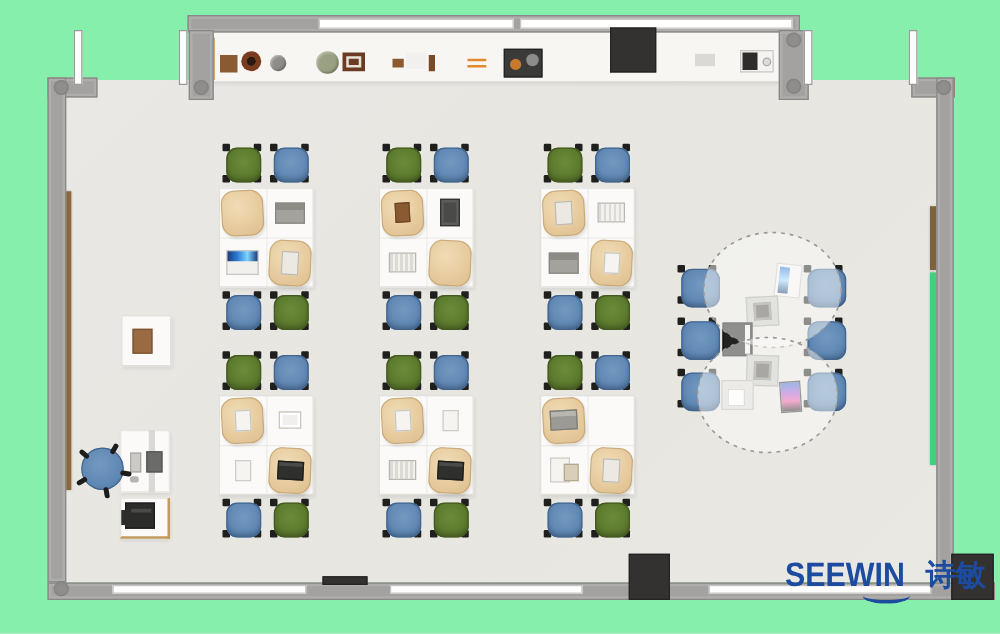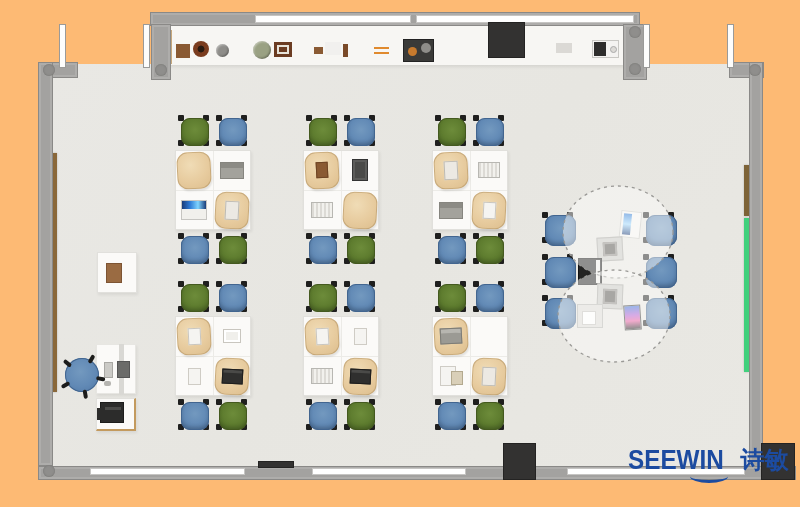--- a/index.html
+++ b/index.html
@@ -1,16 +1,16 @@
 <!DOCTYPE html>
 <html><head>
 <meta charset="utf-8">
 <style>
   html,body{margin:0;padding:0;background:#efeeec;}
-  #canvas{position:relative;width:800px;height:507px;background:#fdba74;overflow:hidden;
+  #canvas{position:relative;width:800px;height:507px;background:#86efac;overflow:hidden;
           font-family:"Liberation Sans",sans-serif;}
   .abs{position:absolute;box-sizing:border-box;}
 
   .floor{background:linear-gradient(135deg,#e9e8e4 0%,#e7e6e1 50%,#e9e8e3 100%);}
   .alcove{background:#f7f6f3;box-shadow:0 2px 3px rgba(0,0,0,.08);}
   .wall{background:#a3a2a0;border:1px solid #8a8987;box-shadow:inset 0 0 0 2px #aeadab;}
   .window{background:#ffffff;border:1px solid #c6c5c3;}
   .door{background:#fdfdfc;border:1px solid #9a9a98;}
   .joint{border-radius:50%;background:#8f8e8c;box-shadow:inset 0 0 2px #6f6e6c;}
   .board{box-shadow:0 0 2px rgba(0,0,0,.25);}

